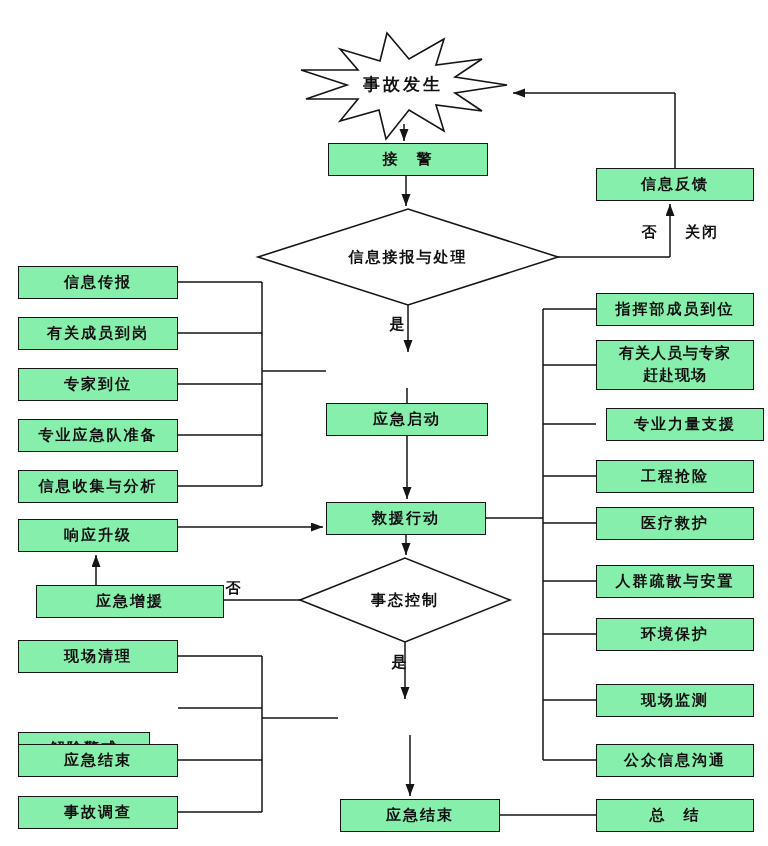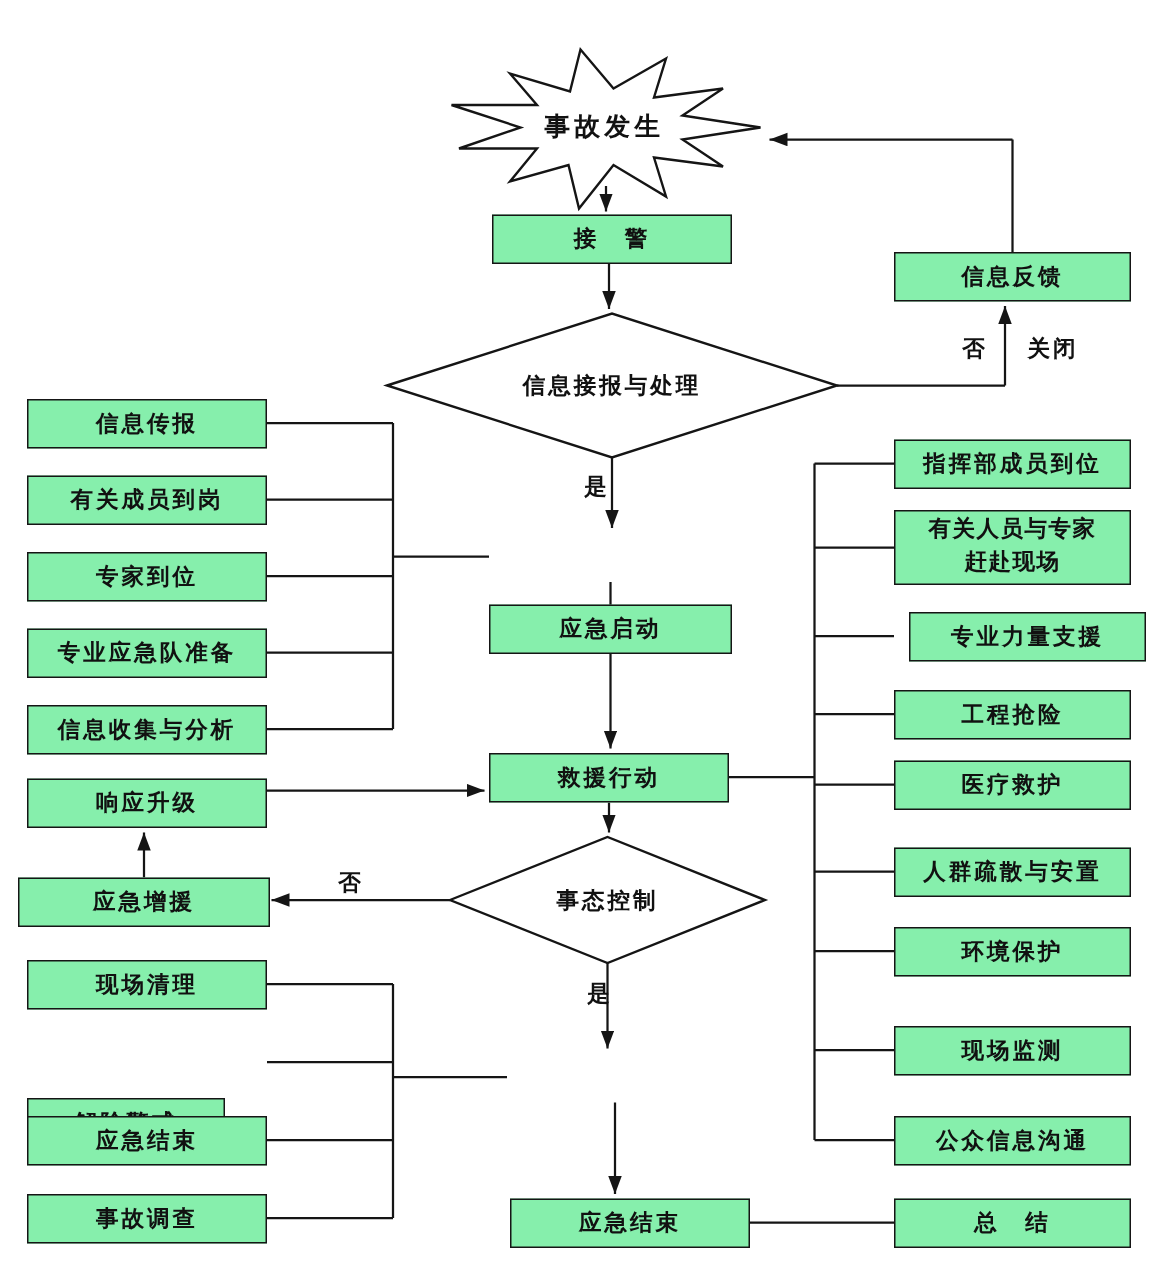--- a/index.html
+++ b/index.html
@@ -87,21 +87,21 @@
 
   <div class="node" style="left:596px;top:799px;width:158px;height:33px;">总　结</div>
 
   <div class="node" style="left:18px;top:266px;width:160px;height:33px;">信息传报</div>
   <div class="node" style="left:18px;top:317px;width:160px;height:33px;">有关成员到岗</div>
   <div class="node" style="left:18px;top:368px;width:160px;height:33px;">专家到位</div>
   <div class="node" style="left:18px;top:419px;width:160px;height:33px;">专业应急队准备</div>
   <div class="node" style="left:18px;top:470px;width:160px;height:33px;">信息收集与分析</div>
 
   <div class="node" style="left:18px;top:519px;width:160px;height:33px;">响应升级</div>
-  <div class="node" style="left:12px;top:585px;width:168px;height:33px;">应急增援</div>
+  <div class="node" style="left:36px;top:585px;width:188px;height:33px;">应急增援</div>
 
   <div class="node" style="left:18px;top:640px;width:160px;height:33px;">现场清理</div>
   <div class="node" style="left:18px;top:732px;width:132px;height:33px;">解除警戒</div>
   <div class="node" style="left:18px;top:744px;width:160px;height:33px;">应急结束</div>
   <div class="node" style="left:18px;top:796px;width:160px;height:33px;">事故调查</div>
 
   <div class="node" style="left:596px;top:293px;width:158px;height:33px;">指挥部成员到位</div>
   <div class="node two-line" style="left:596px;top:340px;width:158px;height:50px;">有关人员与专家
 赶赴现场</div>
   <div class="node" style="left:596px;top:408px;width:158px;height:33px;margin-left:10px;">专业力量支援</div>

